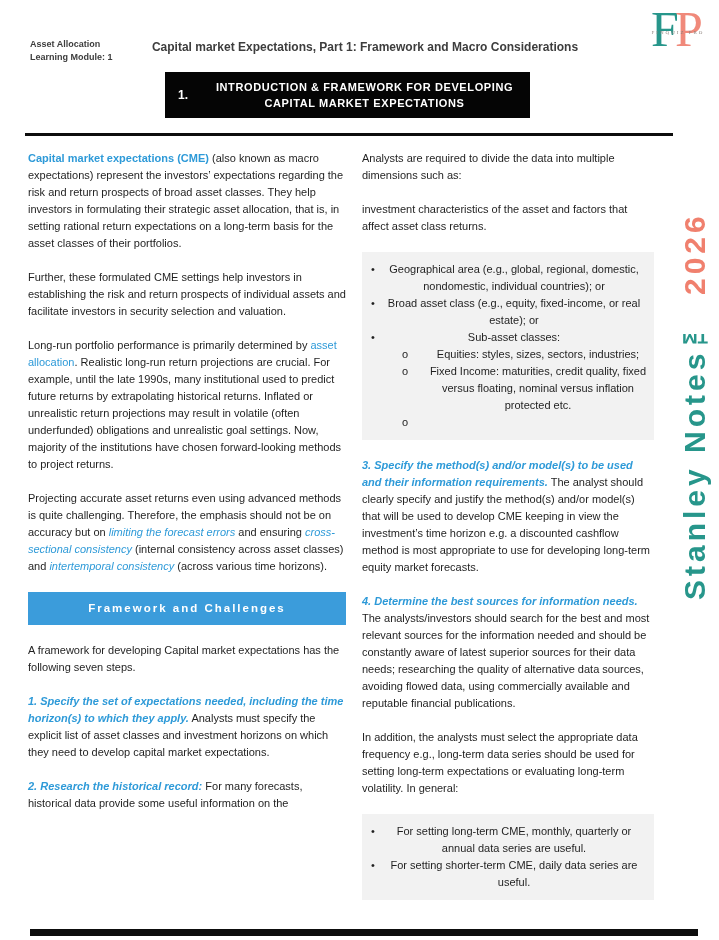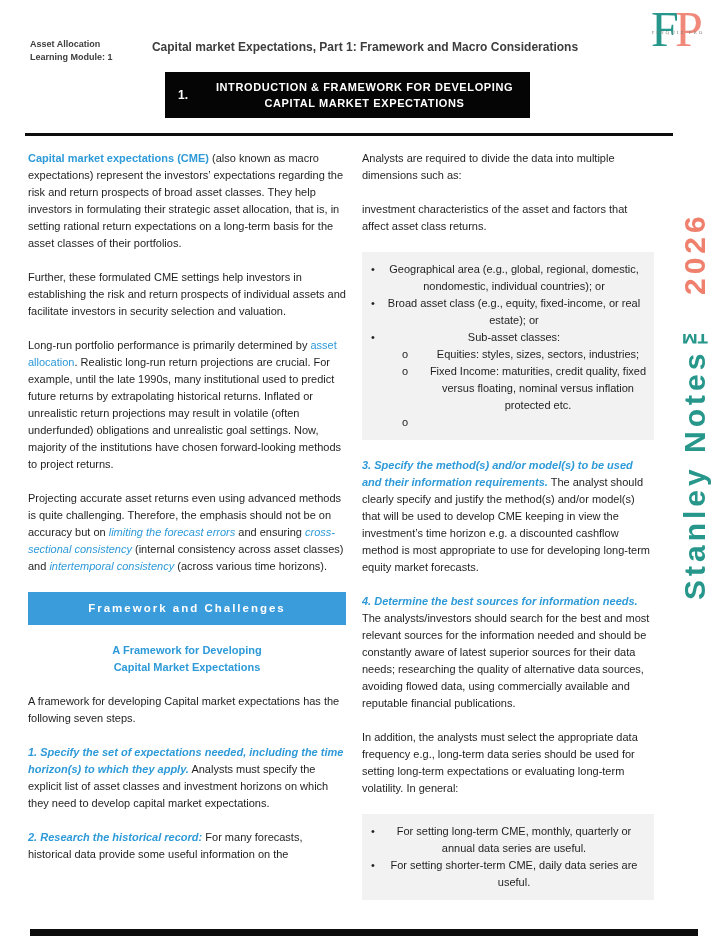--- a/index.html
+++ b/index.html
@@ -108,24 +108,20 @@
       <div class="para"><span class="blue-bold">Capital market expectations (CME)</span><span> (also known as macro expectations) represent the investors’ expectations regarding the risk and return prospects of broad asset classes. They help investors in formulating their strategic asset allocation, that is, in setting rational return expectations on a long-term basis for the asset classes of their portfolios.</span></div>
 
       <div class="para">Further, these formulated CME settings help investors in establishing the risk and return prospects of individual assets and facilitate investors in security selection and valuation.</div>
 
       <div class="para"><span>Long-run portfolio performance is primarily determined by </span><span class="link">asset allocation</span><span>. Realistic long-run return projections are crucial. For example, until the late 1990s, many institutional used to predict future returns by extrapolating historical returns. Inflated or unrealistic return projections may result in volatile (often underfunded) obligations and unrealistic goal settings. Now, majority of the institutions have chosen forward-looking methods to project returns.</span></div>
 
       <div class="para"><span>Projecting accurate asset returns even using advanced methods is quite challenging. Therefore, the emphasis should not be on accuracy but on </span><span class="blue-italic">limiting the forecast errors</span><span> and ensuring </span><span class="blue-italic">cross-sectional consistency</span><span> (internal consistency across asset classes) and </span><span class="blue-italic">intertemporal consistency</span><span> (across various time horizons).</span></div>
 
       <div class="banner">Framework and Challenges</div>
 
-      <div class="subheading">
-        <div>A Framework for Developing</div>
-        <div>Capital Market Expectations</div>
-      </div>
 
       <div class="para">A framework for developing Capital market expectations has the following seven steps.</div>
 
       <div class="para"><span class="step-lead">1. Specify the set of expectations needed, including the time horizon(s) to which they apply.</span><span> Analysts must specify the explicit list of asset classes and investment horizons on which they need to develop capital market expectations.</span></div>
 
       <div class="para"><span class="step-lead">2. Research the historical record:</span><span> For many forecasts, historical data provide some useful information on the</span></div>
     </div>
 
     <div class="col col-right">
       <div class="para">Analysts are required to divide the data into multiple dimensions such as:</div>

